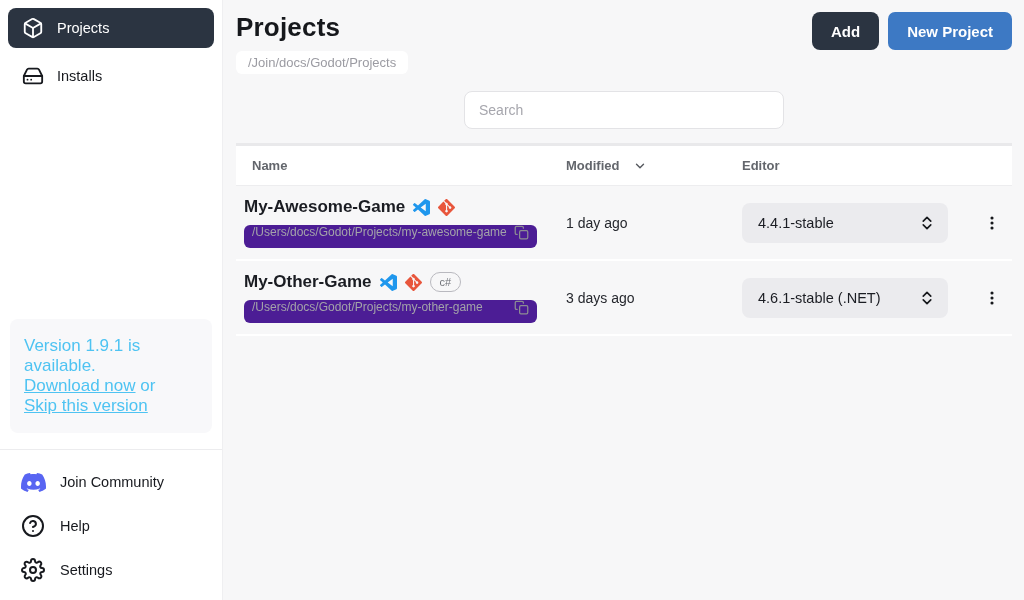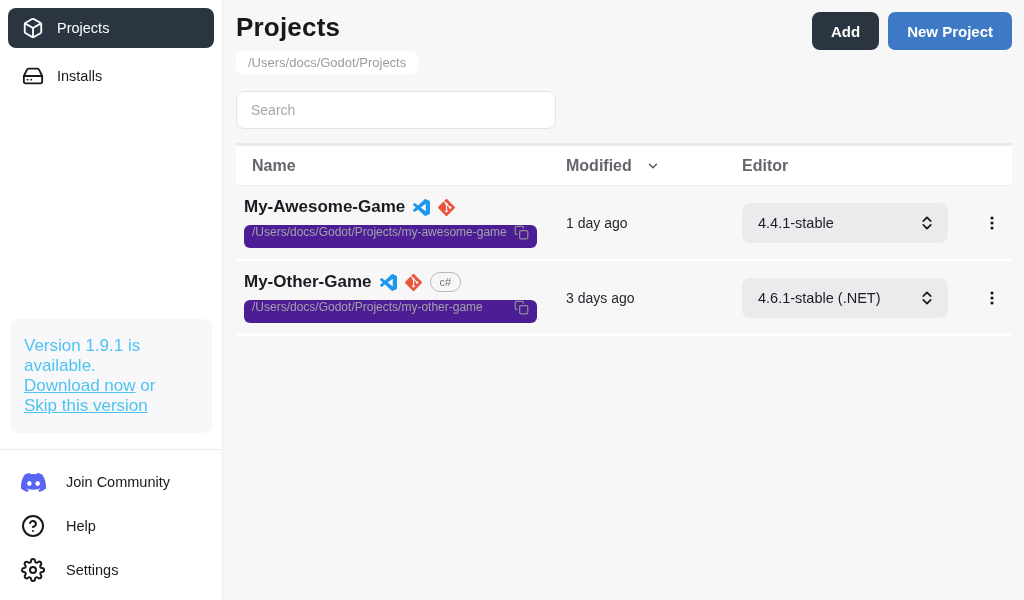--- a/index.html
+++ b/index.html
@@ -29,21 +29,21 @@
 
   .update-box {
     margin:10px; background:#f8f8fa; border-radius:8px;
     padding:17px 14px; font-size:17px; line-height:20px; color:#4ec3f2;
   }
   .update-box a { color:#4ec3f2; text-decoration:underline; cursor:pointer; }
 
   .side-divider { height:1px; background:#ececee; margin:6px 0; }
   .side-footer { padding:4px 0 8px 0; }
   .foot-item {
-    display:flex; align-items:center; gap:20px; height:44px;
+    display:flex; align-items:center; gap:14px; height:44px;
     padding-left:20px; font-size:14.5px; color:#17191e; cursor:pointer;
   }
   .foot-item .icon { width:26px; height:26px; display:flex; align-items:center; justify-content:center; }
 
   
   .main { flex:1; padding:0 12px 0 13px; background:#f7f7f8; }
   .page-header { position:relative; padding-top:12px; }
   .page-title { margin:0; font-size:26px; font-weight:700; color:#16181c; letter-spacing:.2px; }
   .crumb {
     display:inline-block; margin-top:8px; background:#ffffff; border-radius:6px;
@@ -51,36 +51,36 @@
   }
   .header-actions { position:absolute; top:12px; right:0; display:flex; gap:9px; }
   .btn {
     height:38px; border:none; border-radius:8px; color:#fff;
     font-size:15px; font-weight:700; padding:0 19px; cursor:pointer;
     font-family:inherit;
   }
   .btn.dark { background:#2b3441; }
   .btn.blue { background:#3d79c4;border-radius:7px; }
 
-  .search-row { margin-top:17px; display:flex; justify-content:flex-start; }
+  .search-row { margin-top:17px; display:flex; justify-content:center; }
   .search {
     width:320px; height:38px; background:#fff;
     border:1px solid #e3e3e6; border-radius:8px; outline:none;
     padding:0 14px; font-size:14px; color:#333; font-family:inherit;
   }
   .search::placeholder { color:#a6a6ad; }
 
   .table-top-line { margin-top:14px; height:3px; background:#e9e9eb; }
 
   .thead {
     display:grid; grid-template-columns:330px 176px 1fr;
     align-items:center; height:40px; background:#ffffff;
     border-bottom:1px solid #ededef;
   }
-  .th { font-size:16px; font-weight:700; color:#63666c; }
+  .th { font-size:13px; font-weight:700; color:#63666c; }
   .th-name { padding-left:16px; }
   .th-mod { display:flex; align-items:center; gap:14px; }
 
   .trow {
     display:grid; grid-template-columns:330px 176px 1fr;
     align-items:center; height:75px; border-bottom:2px solid #ffffff;
   }
   .name-cell { padding-left:8px; }
   .name-line { display:flex; align-items:center; gap:8px; margin-bottom:8px; }
   .pname { font-size:17px; font-weight:700; color:#1a1c22; }
@@ -175,21 +175,21 @@
             </svg>
         </span>
         <span class="foot-label">Settings</span>
       </div>
     </div>
   </aside>
 
   <main class="main">
     <header class="page-header">
       <h1 class="page-title">Projects</h1>
-      <div class="crumb">/Users/docs/Godot/Projects</div>
+      <div class="crumb">/Join/docs/Godot/Projects</div>
       <div class="header-actions">
         <button class="btn dark">Add</button>
         <button class="btn blue">New Project</button>
       </div>
     </header>
 
     <div class="search-row">
       <input class="search" type="text" placeholder="Search" style="">
     </div>
 

